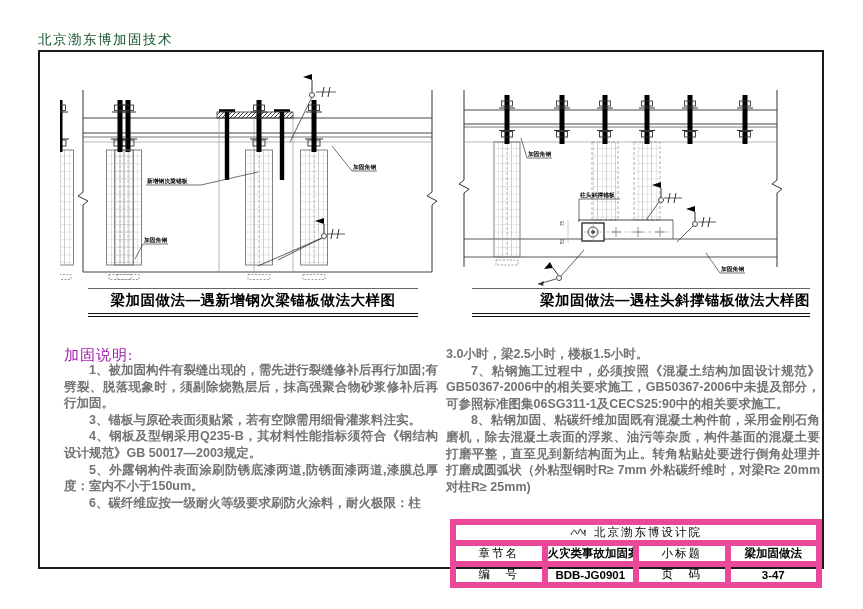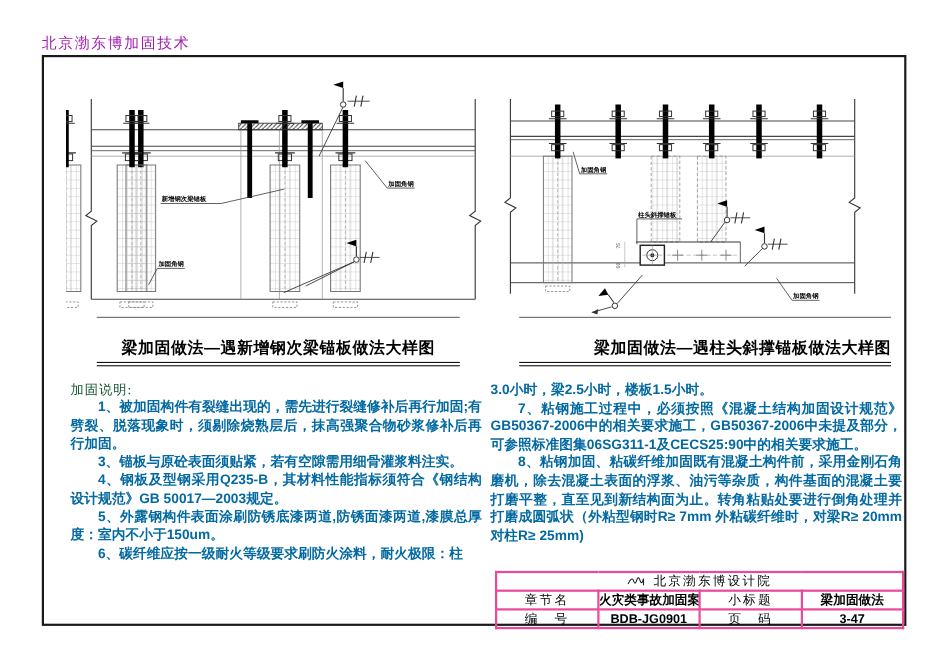--- a/index.html
+++ b/index.html
@@ -1,41 +1,41 @@
 <!DOCTYPE html>
 <html><head>
 <meta charset="utf-8">
 <style>
   html,body{margin:0;padding:0;background:#fff;}
   body{width:863px;height:609px;position:relative;overflow:hidden;
        font-family:"Liberation Sans","DejaVu Sans",sans-serif;color:#111;}
   .hdr{position:absolute;left:38px;top:31px;font-family:"Liberation Serif","DejaVu Serif",serif;
-       font-size:13.5px;letter-spacing:1.5px;color:#a21caf;}
+       font-size:13.5px;letter-spacing:1.5px;color:#14532d;}
   .frame{position:absolute;left:38px;top:50px;width:786px;height:519px;
          border:2px solid #1a1a1a;box-sizing:border-box;}
   .frame-inner{position:absolute;left:0;top:0;width:782px;height:515px;}
   svg.diag{position:absolute;}
   .diag-left{left:20px;top:20px;}
   .diag-right{left:418px;top:20px;}
   .dtitle{position:absolute;text-align:center;font-weight:700;font-size:14.5px;
           letter-spacing:0.5px;color:#000;border-top:1px solid #666;
-          border-bottom:4px double #111;padding:18px 0 3px 0;}
+          border-bottom:4px double #111;padding:2px 0 3px 0;}
   .t-left{left:48px;top:236px;width:330px;}
   .t-right{left:432px;top:236px;width:338px;text-align:right;}
   .nhead{position:absolute;left:24px;top:294px;font-family:Liberation Serif, serif;
-         font-size:12px;color:#14532d;letter-spacing:1px;}
+         font-size:15px;color:#a21caf;letter-spacing:1px;}
   .ncol{position:absolute;font-size:12.5px;font-weight:700;line-height:16.6px;
-        text-align:justify;color:#0369a1;}
+        text-align:justify;color:#737373;}
   .ncol p{margin:0;}
   .ncol p.ind{text-indent:2em;}
   .n-left{left:24px;top:310px;width:374px;}
   .n-right{left:406px;top:294px;width:374px;}
   table.tb{position:absolute;left:410px;top:467px;width:372px;height:48px;
            border-collapse:collapse;table-layout:fixed;}
-  table.tb td{border:2px solid #ec4899;padding:0;text-align:center;vertical-align:middle;
+  table.tb td{border:6px solid #ec4899;padding:0;text-align:center;vertical-align:middle;
               font-size:11.5px;color:#000;white-space:nowrap;overflow:hidden;}
   td.company{font-size:12.5px;letter-spacing:2px;}
   td.company .logo{vertical-align:-2px;margin-right:4px;}
   .lbl{font-family:"Liberation Serif","DejaVu Serif",serif;letter-spacing:2px;}
   .val{font-weight:700;}
   .c1{width:50px;margin-top:32px;} .c2{width:104px;} .c3{width:40px;} .c4{width:178px;}
   svg text.tiny{font-size:5.8px;font-weight:700;fill:#000;
                 font-family:"Liberation Sans","DejaVu Sans",sans-serif;}
   svg text.dim{font-size:4.6px;fill:#333;font-family:"Liberation Sans",sans-serif;}
 </style>

